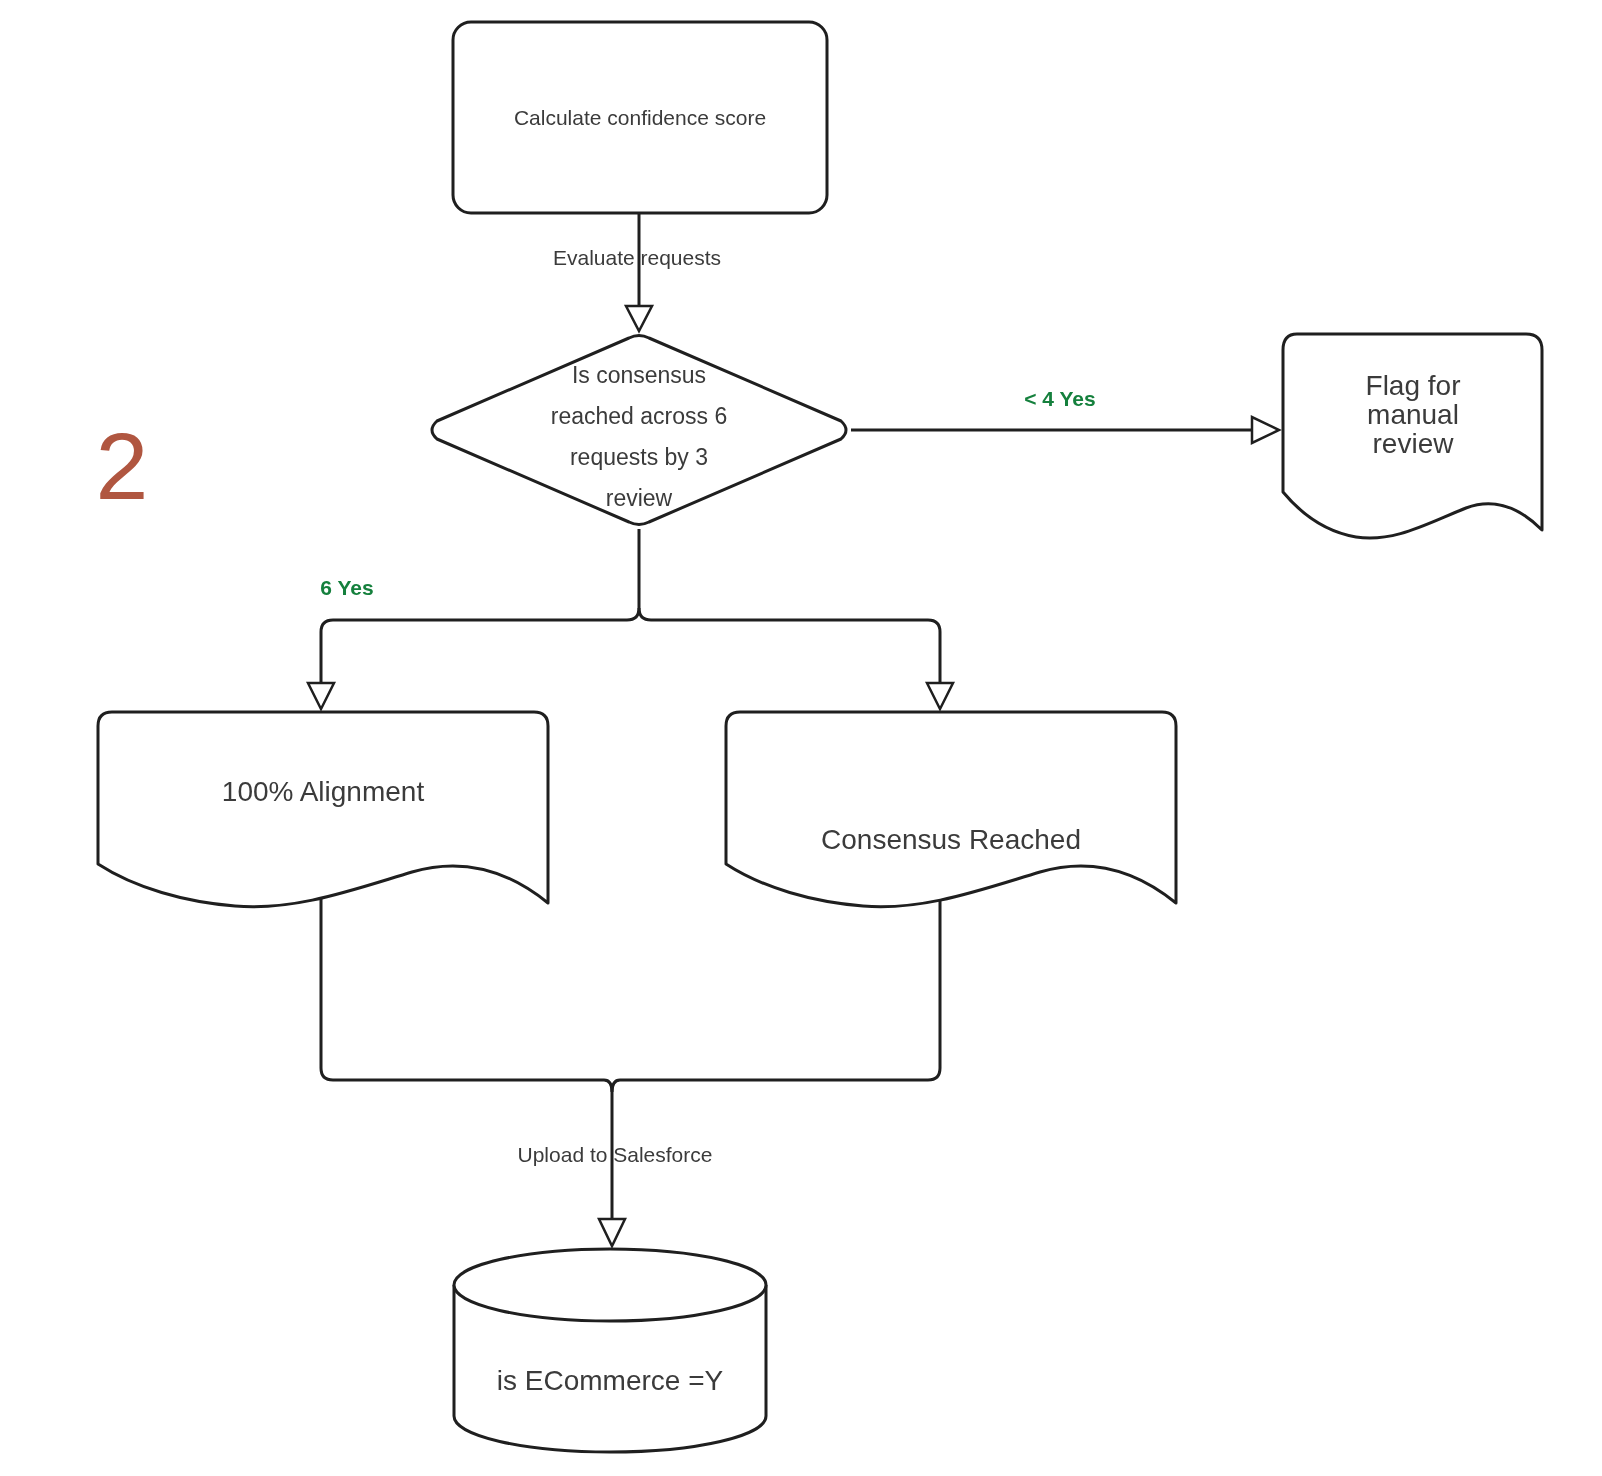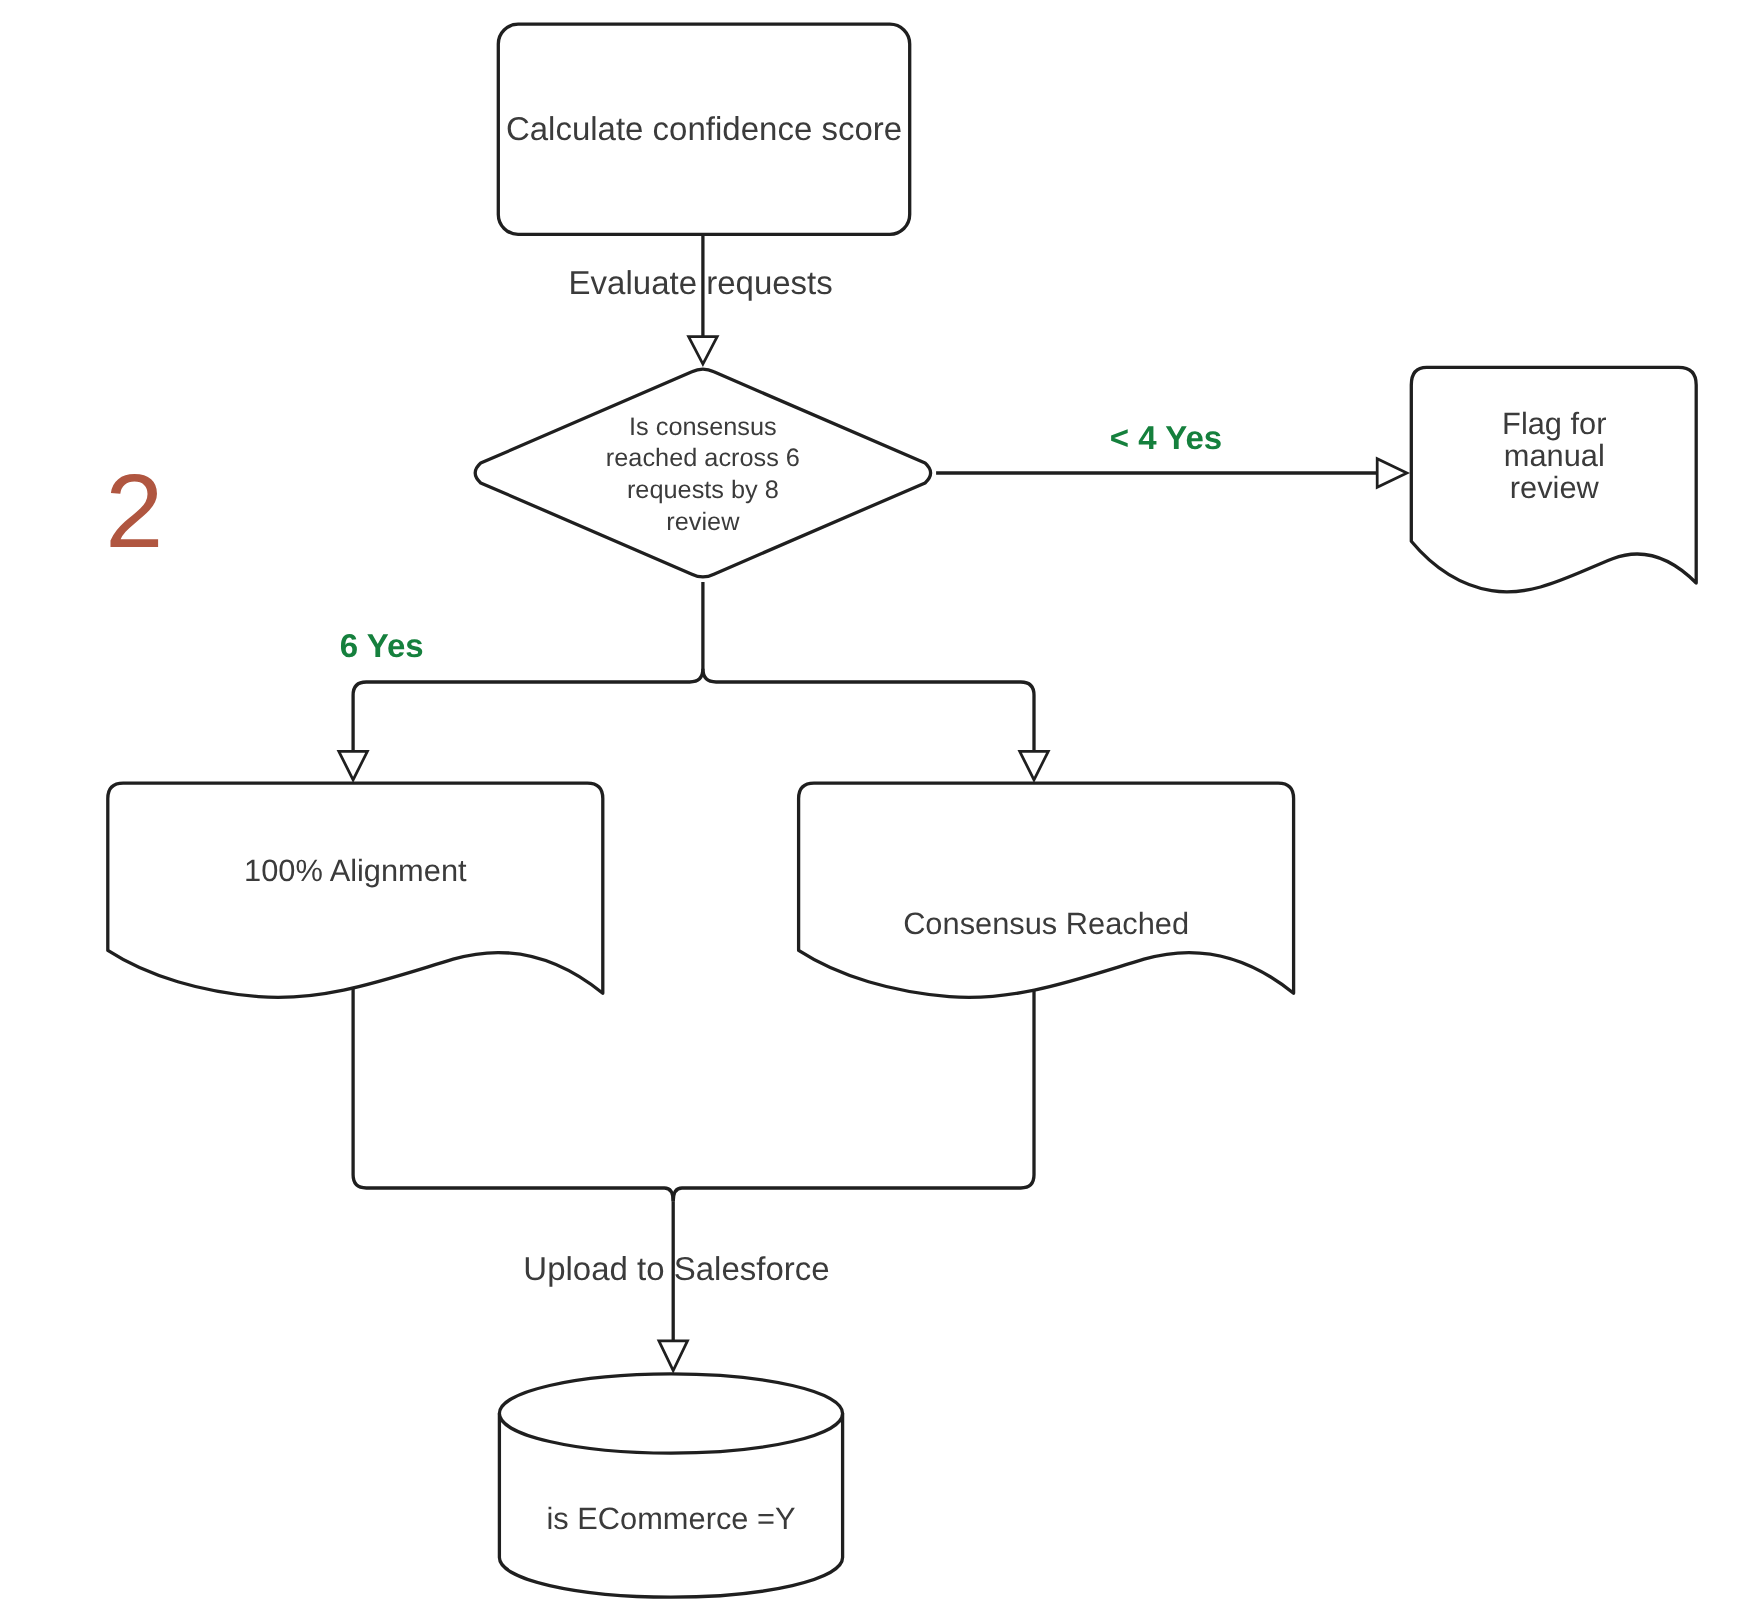--- a/index.html
+++ b/index.html
@@ -43,26 +43,26 @@
   }
   .lbl {
     position: absolute;
     transform: translate(-50%, -50%);
     white-space: nowrap;
     text-align: center;
     color: var(--text);
     font-size: 28px;
     line-height: 1.2;
   }
-  .lbl.size25 { font-size: 30px; }
+  .lbl.size25 { font-size: 21px; }
   .lbl.bold { font-weight: bold; color: #15803d; }
   .lbl.multi { white-space: normal; }
   .lbl.multi .line { display: block; }
   .decision-text { font-size: 23px; }
-  .decision-text .line { line-height: 29px; }
+  .decision-text .line { line-height: 29px; margin-top: 12px; }
   .flag-text .line { line-height: 29px; }
   .page-number {
     position: absolute;
     transform: translate(-50%, -50%);
     color: var(--annotation);
     font-size: 95px;
     font-weight: 400;
     line-height: 1;
   }
 </style>
@@ -118,21 +118,21 @@
     </g>
   </svg>
 
   <div class="lbl size25" style="left:640px; top:118px;">Calculate confidence score</div>
 
   <div class="lbl size25" style="left:637px; top:258px;">Evaluate requests</div>
 
   <div class="lbl multi decision-text" style="left:639px; top:431px;">
     <span class="line">Is consensus</span>
     <span class="line">reached across 6</span>
-    <span class="line">requests by 8</span>
+    <span class="line">requests by 3</span>
     <span class="line">review</span>
   </div>
 
   <div class="lbl size25 bold" style="left:1060px; top:399px;">&lt; 4 Yes</div>
 
   <div class="lbl multi flag-text" style="left:1413px; top:414px;">
     <span class="line">Flag for manual</span>
     <span class="line">review</span>
   </div>
 

